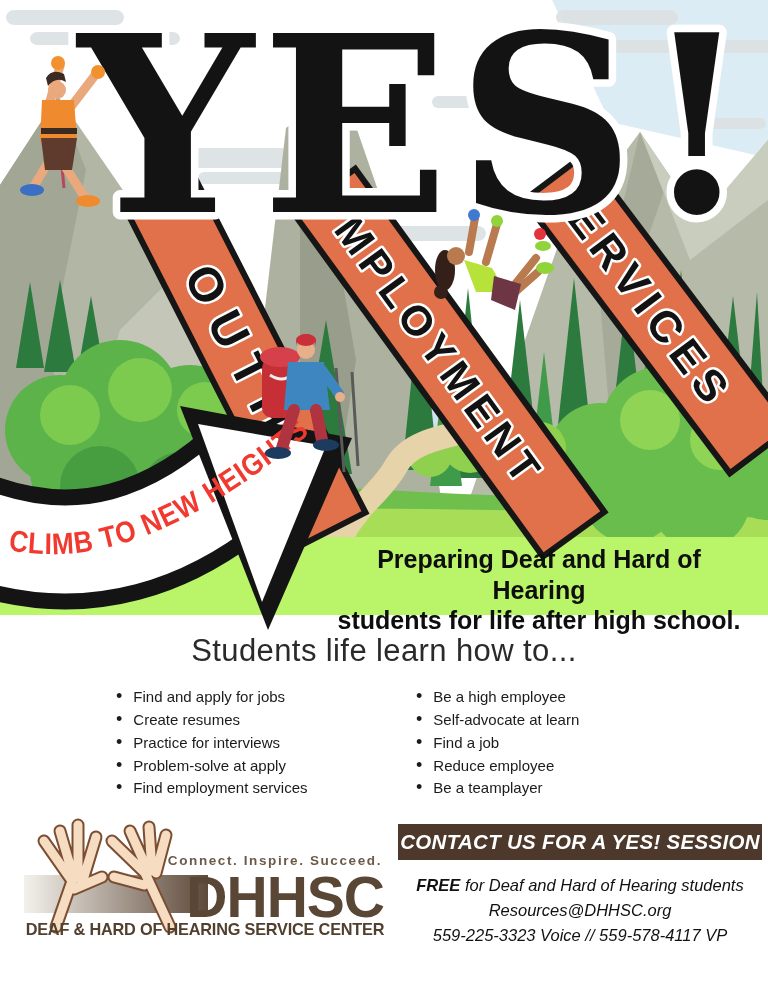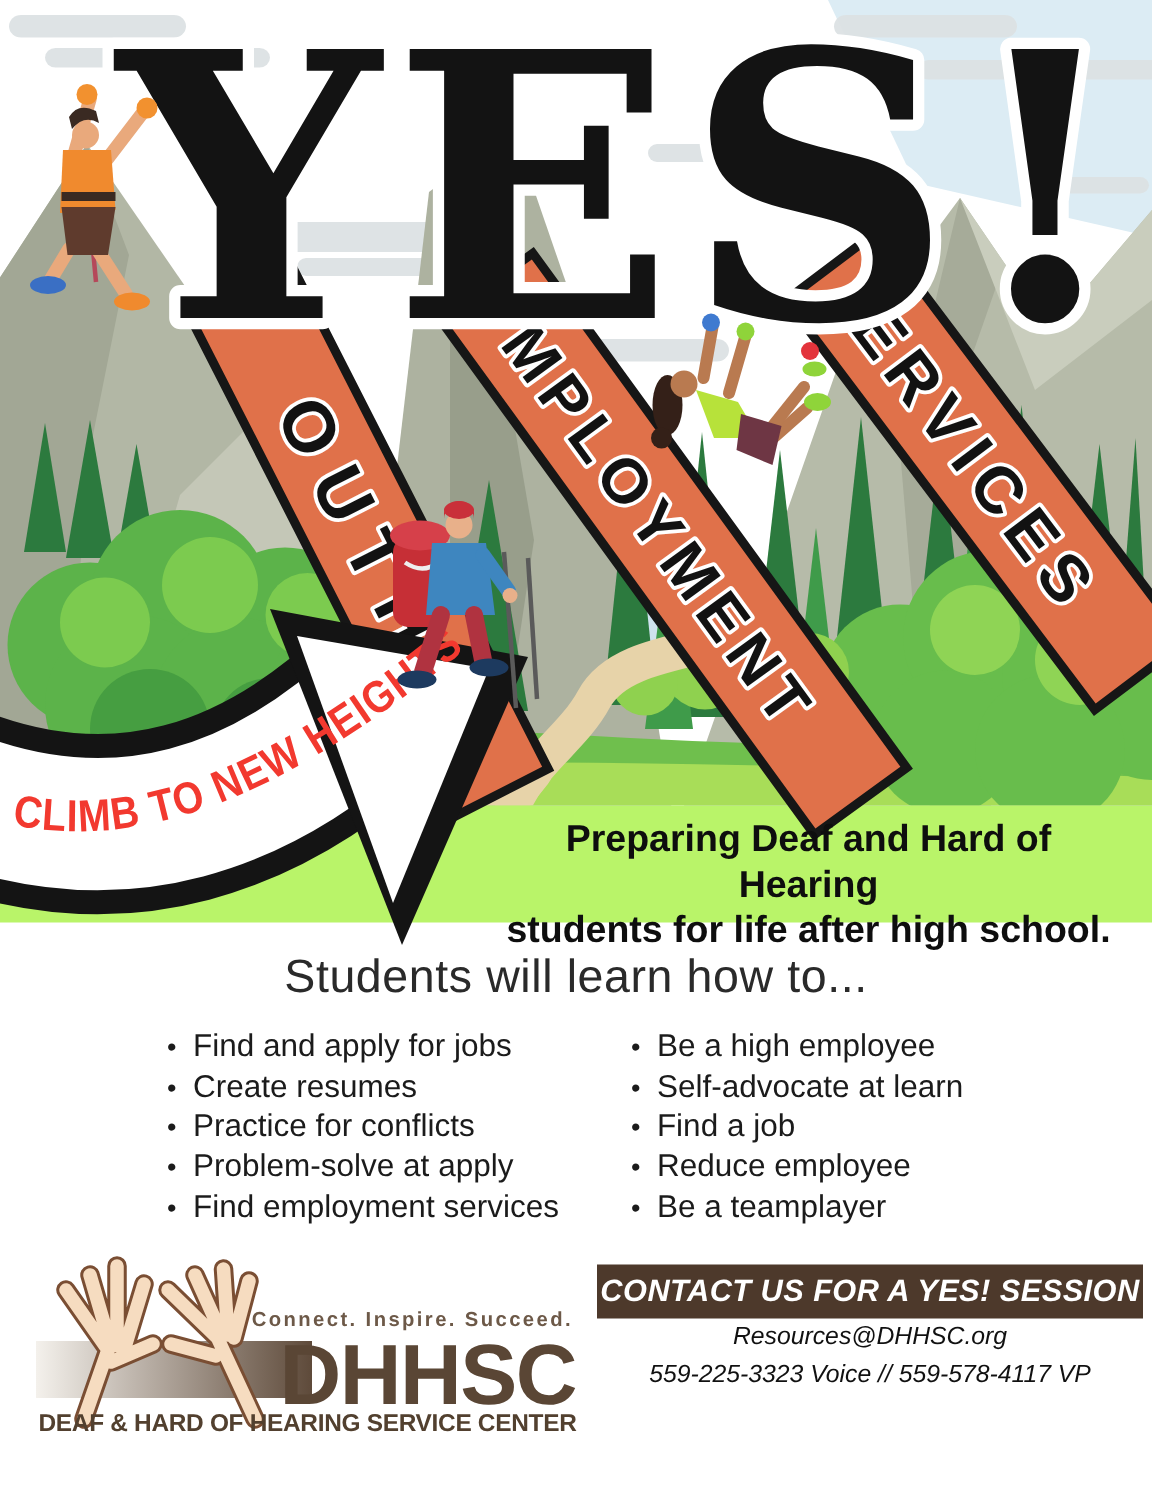--- a/index.html
+++ b/index.html
@@ -12,21 +12,21 @@
   .yes-title{font-family:"DejaVu Serif",serif;font-weight:bold;font-size:246px;
       letter-spacing:8px;fill:#131313;stroke:#ffffff;stroke-width:15;
       paint-order:stroke;stroke-linejoin:round;}
   .arrow-text{font-family:"Liberation Sans",sans-serif;font-weight:bold;font-size:30px;
       fill:#f2392f;letter-spacing:1px;}
   .banner-text{position:absolute;z-index:3;left:328px;right:18px;top:544px;
       text-align:center;font-weight:bold;font-size:25px;line-height:1.22;color:#0e0e0e;}
   .learn-heading{margin:18px 0 0;text-align:center;font-size:31px;font-weight:400;
       color:#2a2a2a;letter-spacing:.4px;}
   .lists{display:flex;justify-content:center;gap:48px;margin-top:16px;}
-  .lists ul{list-style:none;margin:0;padding:0;font-size:21px;color:#1b1b1b;line-height:1.27;}
+  .lists ul{list-style:none;margin:0;padding:0;font-size:15px;color:#1b1b1b;line-height:1.27;}
   .lists li::before{content:"•";margin-right:11px;font-size:18px;}
   .col-left{min-width:252px;}
   .col-right{min-width:236px;}
   .footer{display:flex;align-items:flex-start;margin-top:14px;}
   .logo-svg{width:398px;height:160px;flex:none;}
   .contact{flex:1;margin-top:11px;padding-right:6px;text-align:center;font-style:italic;}
   .contact-banner{background:#4d392b;color:#ffffff;font-weight:bold;font-size:20.5px;
       letter-spacing:.3px;padding:6px 2px;}
   .contact p{margin:0;font-size:16.5px;line-height:1.5;color:#111111;}
   .contact .free-line{margin-top:13px;}
@@ -239,27 +239,27 @@
       <ellipse cx="326" cy="445" rx="13" ry="6" fill="#1d3a5f"></ellipse>
     </g>
   </svg>
 
   <div class="banner-text">
     <div>Preparing Deaf and Hard of Hearing</div>
     <div>students for life after high school.</div>
   </div>
 </div>
 
-<h2 class="learn-heading">Students will learn how to...</h2>
+<h2 class="learn-heading">Students life learn how to...</h2>
 
 <div class="lists">
   <ul class="col-left">
     <li><span>Find and apply for jobs</span></li>
     <li><span>Create resumes</span></li>
-    <li><span>Practice for conflicts</span></li>
+    <li><span>Practice for interviews</span></li>
     <li><span>Problem-solve at apply</span></li>
     <li><span>Find employment services</span></li>
   </ul>
   <ul class="col-right">
     <li><span>Be a high employee</span></li>
     <li><span>Self-advocate at learn</span></li>
     <li><span>Find a job</span></li>
     <li><span>Reduce employee</span></li>
     <li><span>Be a teamplayer</span></li>
   </ul>
@@ -286,16 +286,17 @@
     </g>
     <text class="logo-tagline" x="382" y="52" text-anchor="end">Connect. Inspire. Succeed.</text>
     <text class="logo-acronym" x="384" y="104" text-anchor="end">DHHSC</text>
     <text class="logo-name" x="205" y="122" text-anchor="middle">DEAF &amp; HARD OF HEARING SERVICE CENTER</text>
   </svg>
 
   <div class="contact">
     <div class="contact-banner">
       <span>CONTACT US FOR A YES! SESSION</span>
     </div>
+    <p class="free-line"><b>FREE</b><span> for Deaf and Hard of Hearing students</span></p>
     <p>Resources@DHHSC.org</p>
     <p>559-225-3323 Voice // 559-578-4117 VP</p>
   </div>
 </div>
 
 </body></html>

